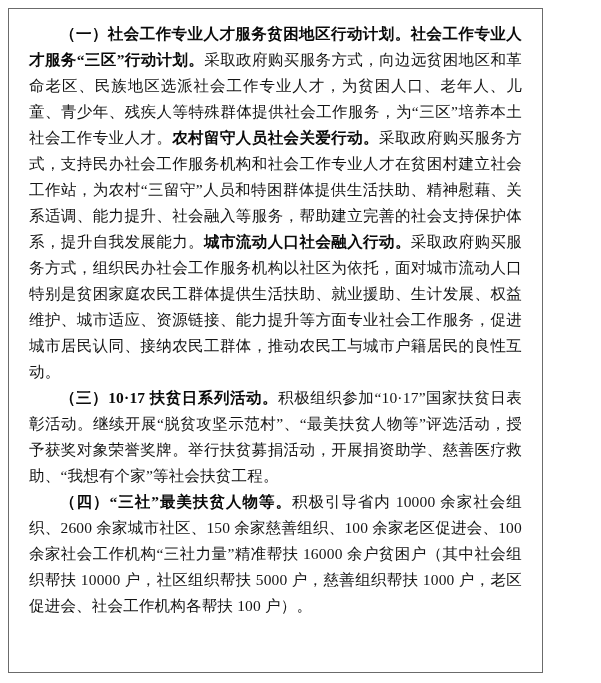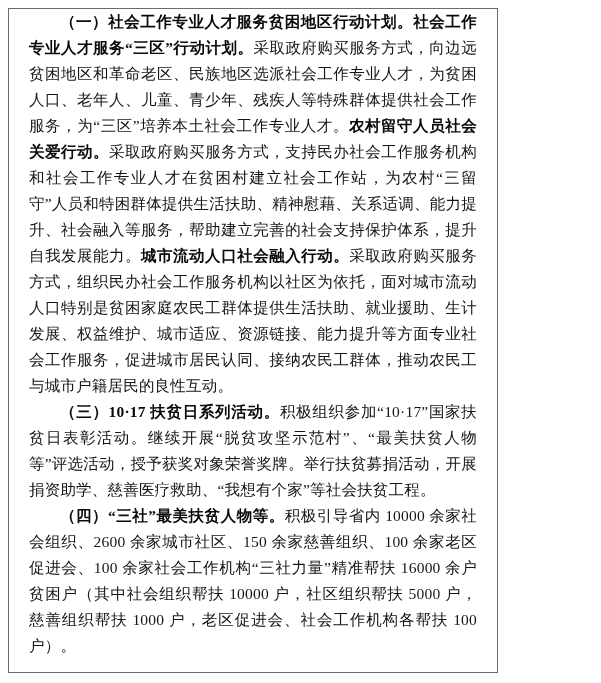--- a/index.html
+++ b/index.html
@@ -7,25 +7,25 @@
     padding: 0;
     width: 601px;
     height: 683px;
     background: #ffffff;
     font-family: "Liberation Serif", "DejaVu Serif", serif;
   }
   .page {
     position: absolute;
     left: 8px;
     top: 8px;
-    width: 490px;
+    width: 535px;
     height: 665px;
     border: 1px solid #6b6b6b;
     box-sizing: border-box;
-    padding: 0 20px 8px 20px;
+    padding: 12px 20px 8px 20px;
     overflow: hidden;
     background: #ffffff;
   }
   .para {
     margin: 0;
     text-indent: 2em;
     text-align: justify;
     text-justify: inter-ideograph;
     font-size: 15.5px;
     line-height: 26px;

